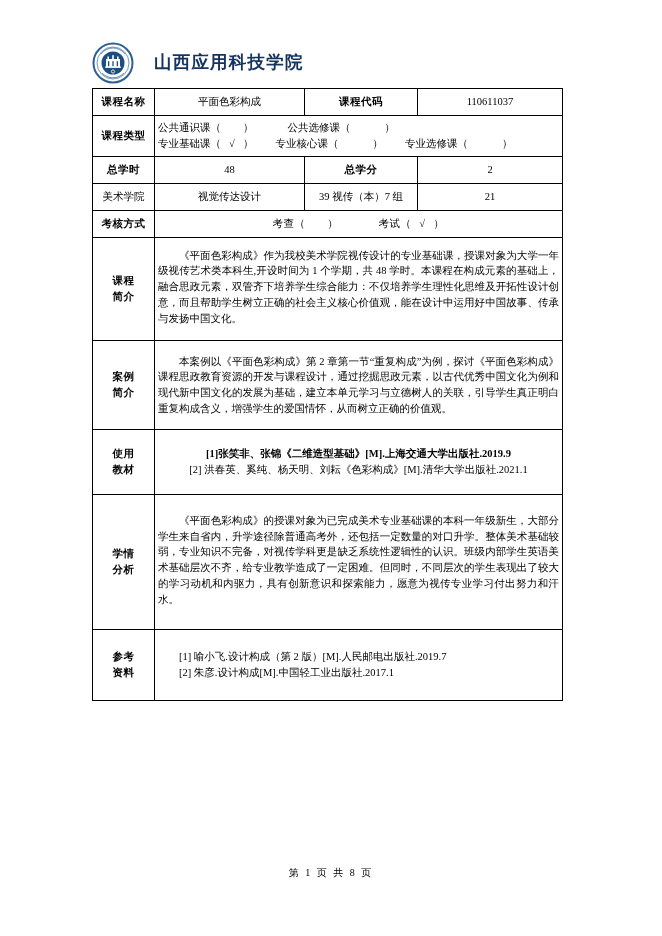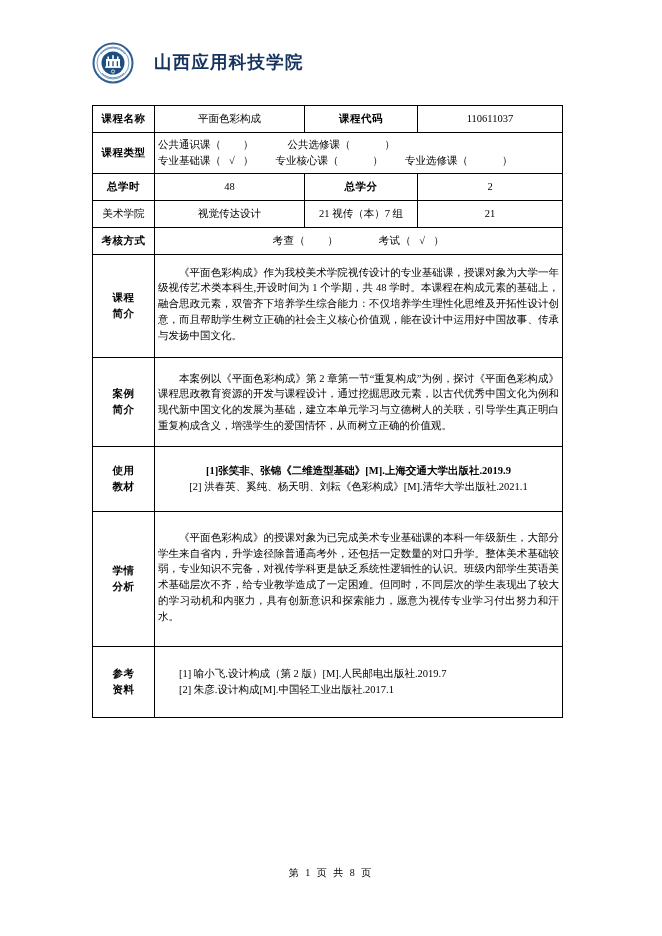--- a/index.html
+++ b/index.html
@@ -47,21 +47,21 @@
     letter-spacing: 1.2px;
     color: #15335f;
     line-height: 1;
     white-space: nowrap;
   }
 
   
   table.doc {
     position: absolute;
     left: 92px;
-    top: 105px;
+    top: 88px;
     width: 470px;
     border-collapse: collapse;
     table-layout: fixed;
   }
   table.doc td {
     border: 1px solid #000;
     padding: 2px 3px;
     vertical-align: middle;
     font-size: 10.5px;
     line-height: 1.5;
@@ -217,21 +217,21 @@
         <td class="ctr">48</td>
         <td class="lbl">总学分</td>
         <td class="ctr">2</td>
       </tr>
 
 
 
       <tr>
         <td class="ctr-md" style="height:22px">美术学院</td>
         <td class="ctr-sm">视觉传达设计</td>
-        <td class="ctr-md">21 视传（本）7 组</td>
+        <td class="ctr-md">39 视传（本）7 组</td>
         <td class="ctr-md">21</td>
       </tr>
 
       <tr>
         <td class="lbl" style="height:22px">考核方式</td>
         <td class="assess-cell" colspan="3">
           <span>考查（</span><span class="sp-md"></span><span>）</span><span class="assess-gap"></span><span>考试（</span><span class="sp-md">√</span><span>）</span>
         </td>
       </tr>
 

